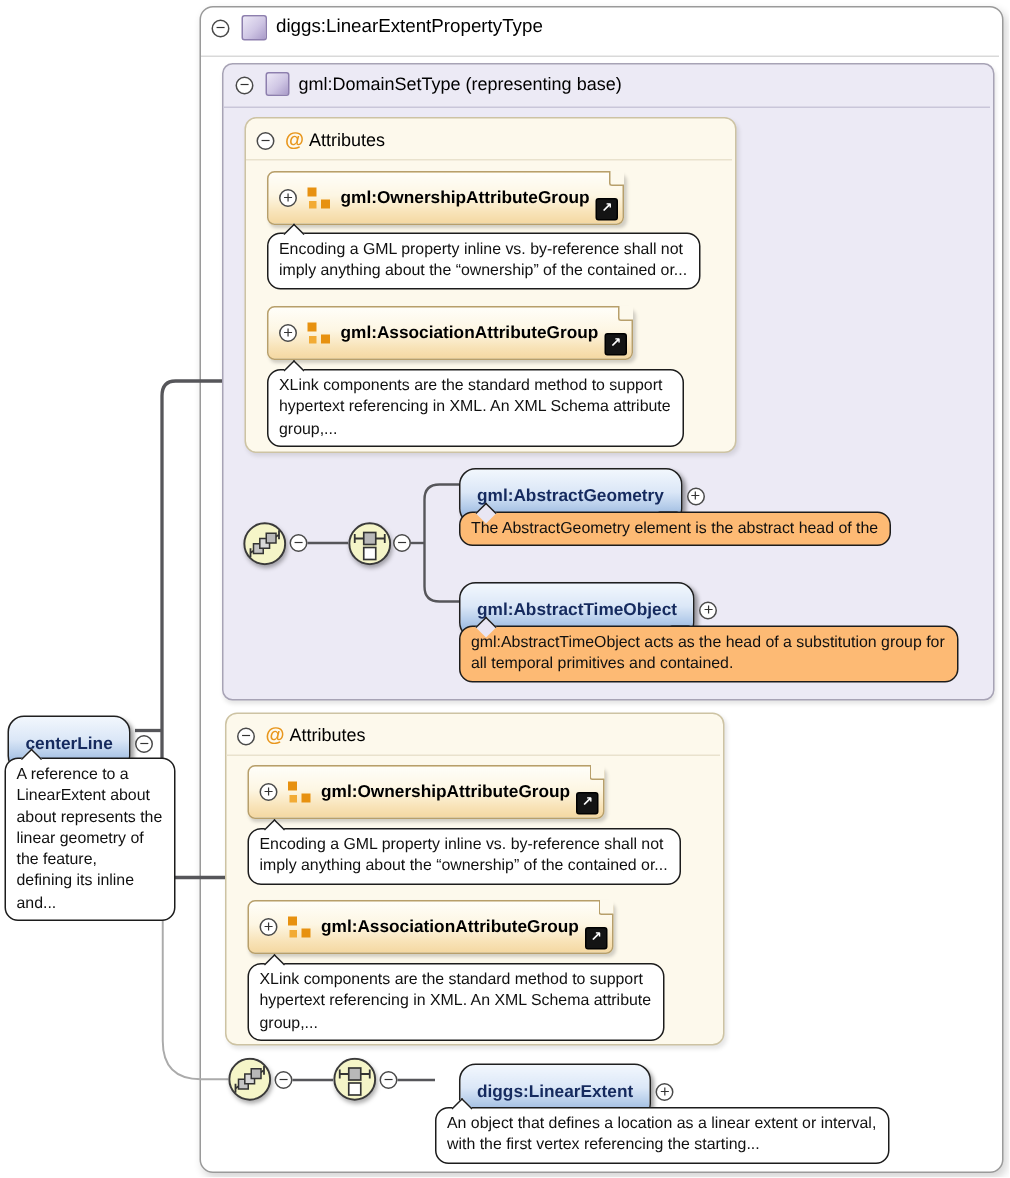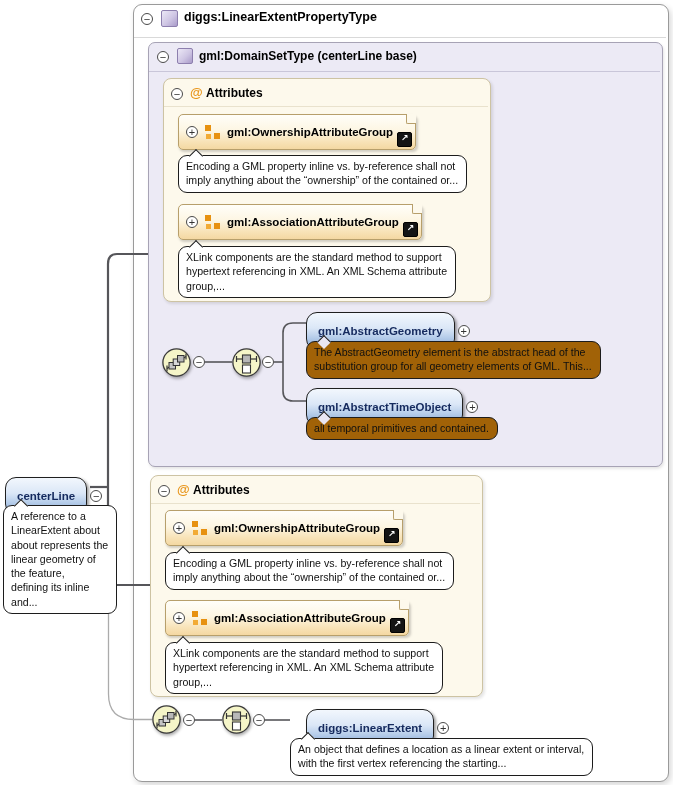--- a/index.html
+++ b/index.html
@@ -7,21 +7,21 @@
           font-family:"Liberation Sans","DejaVu Sans",sans-serif;-webkit-font-smoothing:antialiased;}
   .abs{position:absolute;}
   svg.wires{position:absolute;left:0;top:0;width:673px;height:785px;pointer-events:none;}
   #wires-under{z-index:2;}
   #wires-over{z-index:4;}
 
   
   .outer-box{left:133px;top:4px;width:534px;height:776px;background:#fff;border:1.2px solid #9a9a9a;
              border-radius:9px;box-shadow:2px 3px 6px rgba(0,0,0,0.16);z-index:1;}
   .hsep{height:1px;z-index:3;}
-  .title{font-weight:bold;color:#000;z-index:3;white-space:nowrap;}
+  .title{font-weight:normal;color:#000;z-index:3;white-space:nowrap;}
   .t-big{font-size:12.5px;}
   .t-mid{font-size:12px;}
 
   
   .panel-lav{left:148px;top:42px;width:513px;height:423px;background:#eceaf5;border:1px solid #a7a3b5;
              border-radius:7px;z-index:3;box-shadow:1px 2px 3px rgba(0,0,0,0.10);}
   .panel-cream{background:#fdf9ec;border:1px solid #cdc3a3;border-radius:8px;z-index:3;
                box-shadow:1.5px 2px 3px rgba(0,0,0,0.10);}
   .cream-top{left:163px;top:78px;width:326px;height:222px;}
   .cream-bottom{left:150px;top:475px;width:331px;height:220px;}
@@ -64,21 +64,21 @@
   .pill .link-icon{right:1px;bottom:-7px;}
   .el-row .circ.inline{margin-left:3px;}
 
   
   .callout{position:absolute;display:inline-block;background:#fff;border:1.3px solid #1c1c1c;
            border-radius:9px;padding:3px 8px 4px 7px;z-index:5;}
   .callout .co-line{font-size:10.6px;line-height:14.3px;color:#101010;white-space:nowrap;}
   .callout .pointer{position:absolute;top:-5.5px;left:12px;width:9px;height:9px;background:#fff;
                     border-left:1.3px solid #1c1c1c;border-top:1.3px solid #1c1c1c;
                     transform:rotate(45deg);z-index:1;}
-  .callout.lav{background:#a16207;}
+  .callout.lav{background:#fdba74;}
   .callout.lav .pointer{background:#e9e6f3;}
 
   
   .comp-circle{position:absolute;width:29px;height:29px;z-index:5;
                filter:drop-shadow(1.5px 2px 1.5px rgba(0,0,0,0.32));}
   .at-mark{font-weight:bold;font-size:13px;color:#e8961c;z-index:3;}
 </style>
 </head>
 <body>
 
@@ -93,21 +93,21 @@
   </svg>
 
   <span class="circ" style="left:141px;top:13px;">−</span>
   <span class="abs type-icon" style="left:161px;top:10px;width:15px;height:15px;"></span>
   <span class="abs title t-big" style="left:184px;top:10px;">diggs:LinearExtentPropertyType</span>
   <div class="abs hsep" style="left:134px;top:37px;width:532px;background:#d9d9d9;"></div>
 
   <div class="abs panel-lav"></div>
   <span class="circ" style="left:157px;top:51px;">−</span>
   <span class="abs type-icon" style="left:177px;top:48px;width:14px;height:14px;z-index:3;"></span>
-  <span class="abs title t-mid" style="left:199px;top:49px;">gml:DomainSetType (centerLine base)</span>
+  <span class="abs title t-mid" style="left:199px;top:49px;">gml:DomainSetType (representing base)</span>
   <div class="abs hsep" style="left:149px;top:71px;width:511px;background:#c9c6d9;"></div>
 
   <div class="abs panel-cream cream-top"></div>
   <span class="circ" style="left:171px;top:88px;">−</span>
   <span class="abs at-mark" style="left:190px;top:85px;">@</span>
   <span class="abs title t-mid" style="left:206px;top:86px;">Attributes</span>
   <div class="abs hsep" style="left:164px;top:106px;width:324px;background:#e9e2cd;"></div>
 
   <div class="attr-box" style="left:178px;top:114px;">
     <span class="circ inline">+</span>
@@ -177,32 +177,32 @@
   <div class="el-row" style="left:306px;top:312px;">
     <div class="pill">
       <span class="el-label">gml:AbstractGeometry</span>
       <span class="link-icon">↗</span>
     </div>
     <span class="circ inline">+</span>
   </div>
   <div class="callout lav" style="left:306px;top:341px;">
     <span class="pointer"></span>
     <div class="co-line">The AbstractGeometry element is the abstract head of the</div>
-    <div class="co-line">substitution group for all geometry elements of GML. This...</div>
   </div>
 
   <div class="el-row" style="left:306px;top:388px;">
     <div class="pill">
       <span class="el-label">gml:AbstractTimeObject</span>
       <span class="link-icon">↗</span>
     </div>
     <span class="circ inline">+</span>
   </div>
   <div class="callout lav" style="left:306px;top:417px;">
     <span class="pointer"></span>
+    <div class="co-line">gml:AbstractTimeObject acts as the head of a substitution group for</div>
     <div class="co-line">all temporal primitives and contained.</div>
   </div>
 
   <div class="abs panel-cream cream-bottom"></div>
   <span class="circ" style="left:158px;top:485px;">−</span>
   <span class="abs at-mark" style="left:177px;top:482px;">@</span>
   <span class="abs title t-mid" style="left:193px;top:483px;">Attributes</span>
   <div class="abs hsep" style="left:151px;top:503px;width:329px;background:#e9e2cd;"></div>
 
   <div class="attr-box" style="left:165px;top:510px;">

